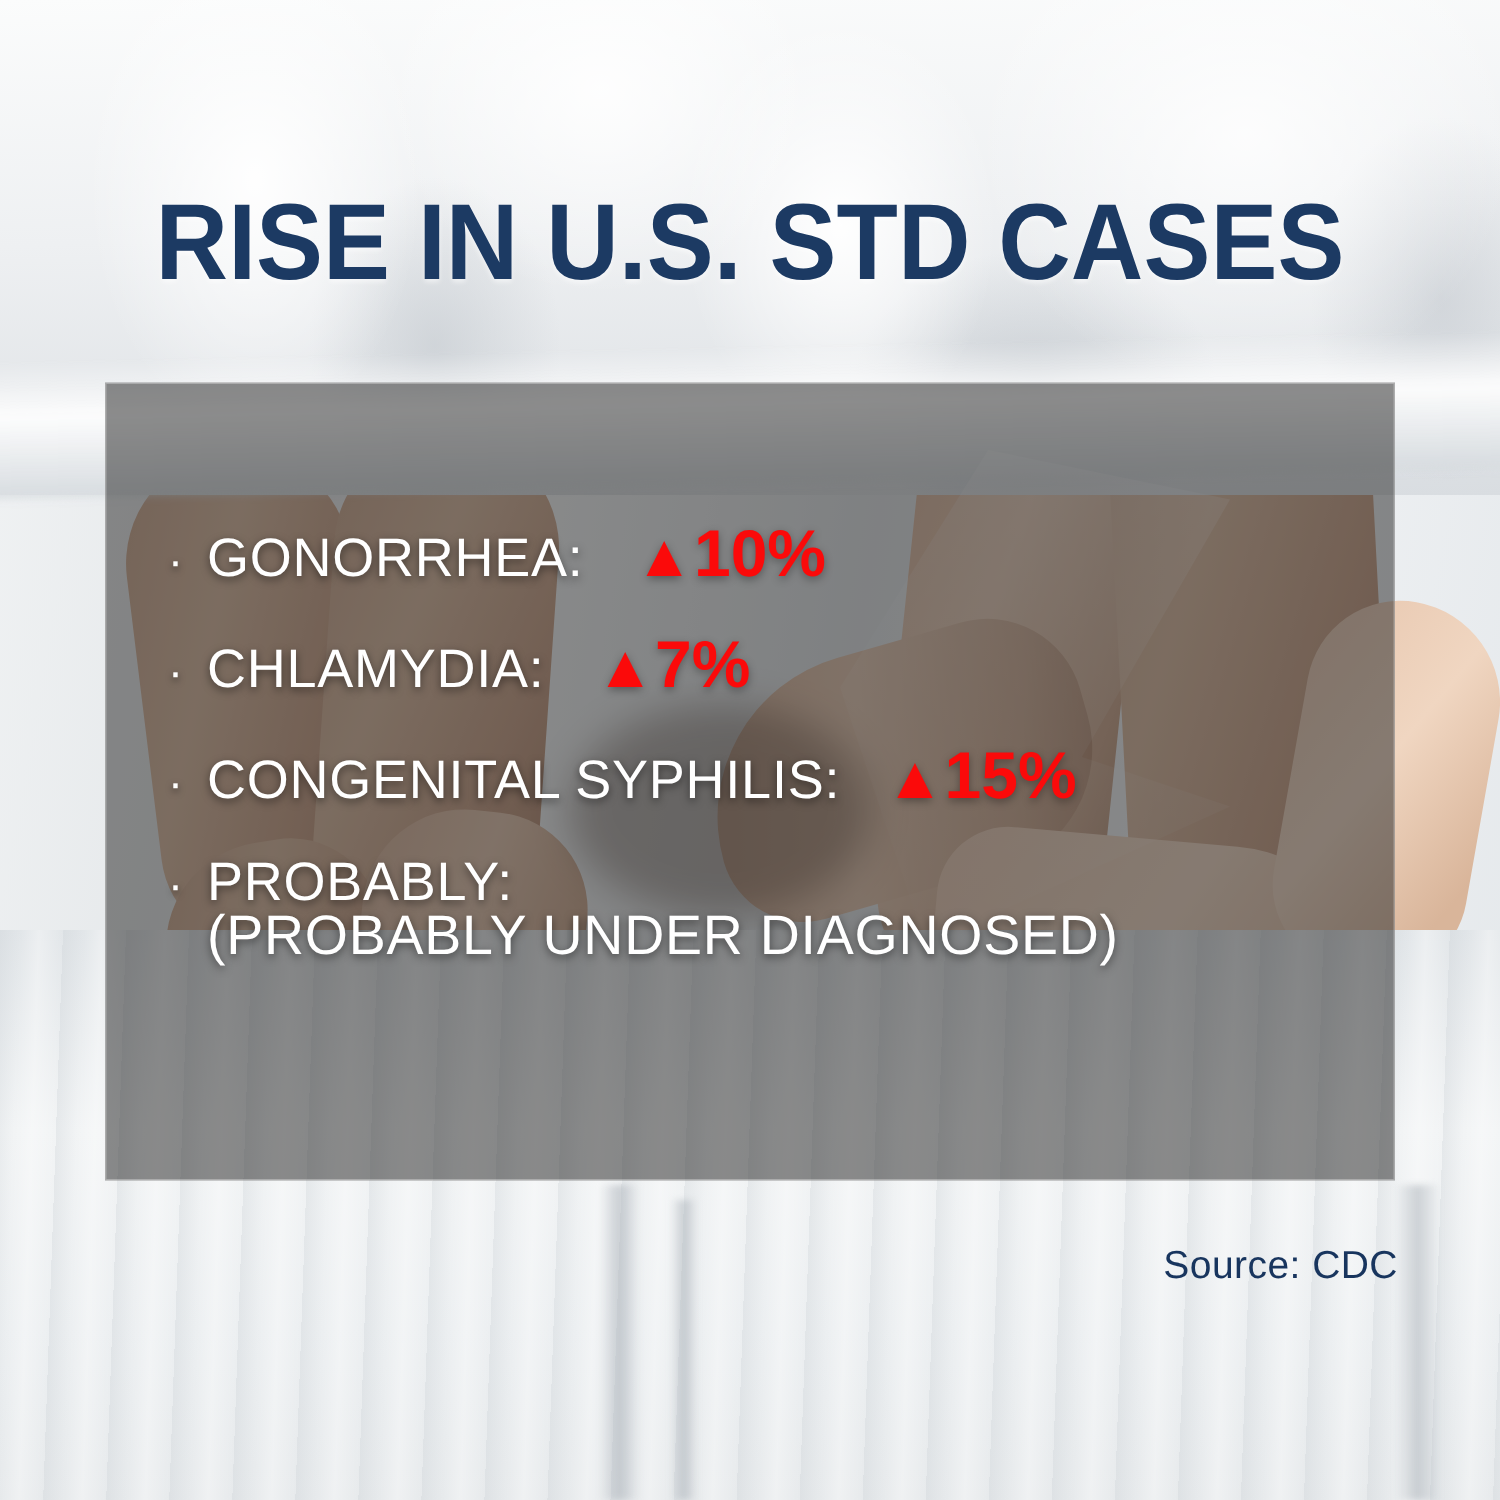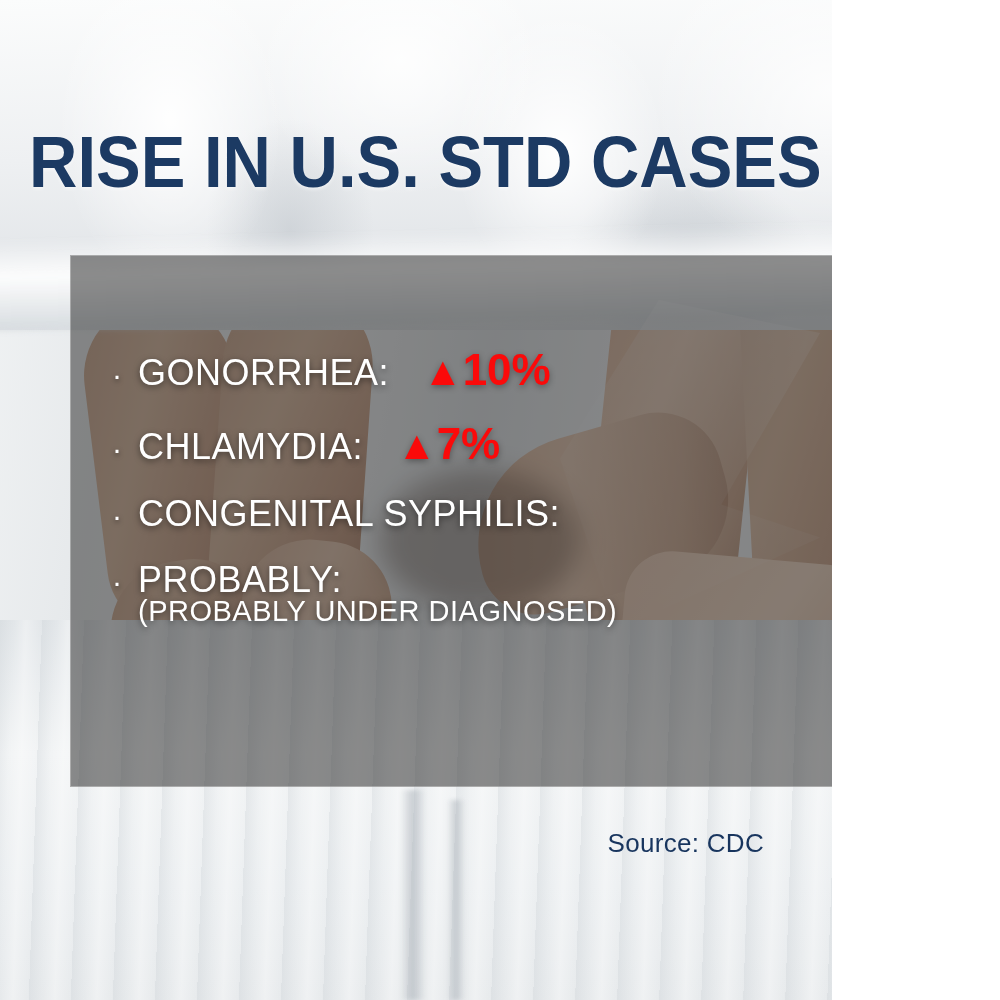--- a/index.html
+++ b/index.html
@@ -7,21 +7,21 @@
     margin: 0;
     padding: 0;
     background: #ffffff;
   }
   body {
     font-family: "Liberation Sans", sans-serif;
   }
 
   #infographic {
     position: relative;
-    width: 832px;
+    width: 1000px;
     height: 1000px;
     overflow: hidden;
     background: #e9ecee;
   }
 
   
   .photo {
     position: absolute;
     inset: 0;
     overflow: hidden;
@@ -214,21 +214,21 @@
   .stat-value .tri {
     font-size: 40px;
     line-height: 1;
   }
   .gap-sm { width: 34px; flex: none; }
   .gap-md { width: 30px; flex: none; }
 
   .note {
     color: #ffffff;
     font-family: "Liberation Sans", sans-serif;
-    font-size: 29px;
+    font-size: 37px;
     letter-spacing: 0.5px;
     margin-left: 26px;
     margin-top: -10px;
     text-shadow: 0 2px 6px rgba(0,0,0,.5);
   }
 
   
   .source {
     position: absolute;
     right: 68px;
@@ -289,20 +289,21 @@
       <span class="bullet">·</span>
       <span class="stat-label">CHLAMYDIA:</span>
       <span class="gap-sm"></span>
       <span class="stat-value" style="color:#FB0A0A;"><span class="tri">▲</span><span>7%</span></span>
     </div>
 
     <div class="stat-row">
       <span class="bullet">·</span>
       <span class="stat-label">CONGENITAL SYPHILIS:</span>
       <span class="gap-md"></span>
+      <span class="stat-value" style="color:#FB0A0A;"><span class="tri">▲</span><span>15%</span></span>
     </div>
 
     <div class="stat-row" style="margin-bottom:4px;">
       <span class="bullet">·</span>
       <span class="stat-label">PROBABLY:</span>
       <span class="gap-sm"></span>
     </div>
 
     <div class="note">(PROBABLY UNDER DIAGNOSED)</div>
   </div>

